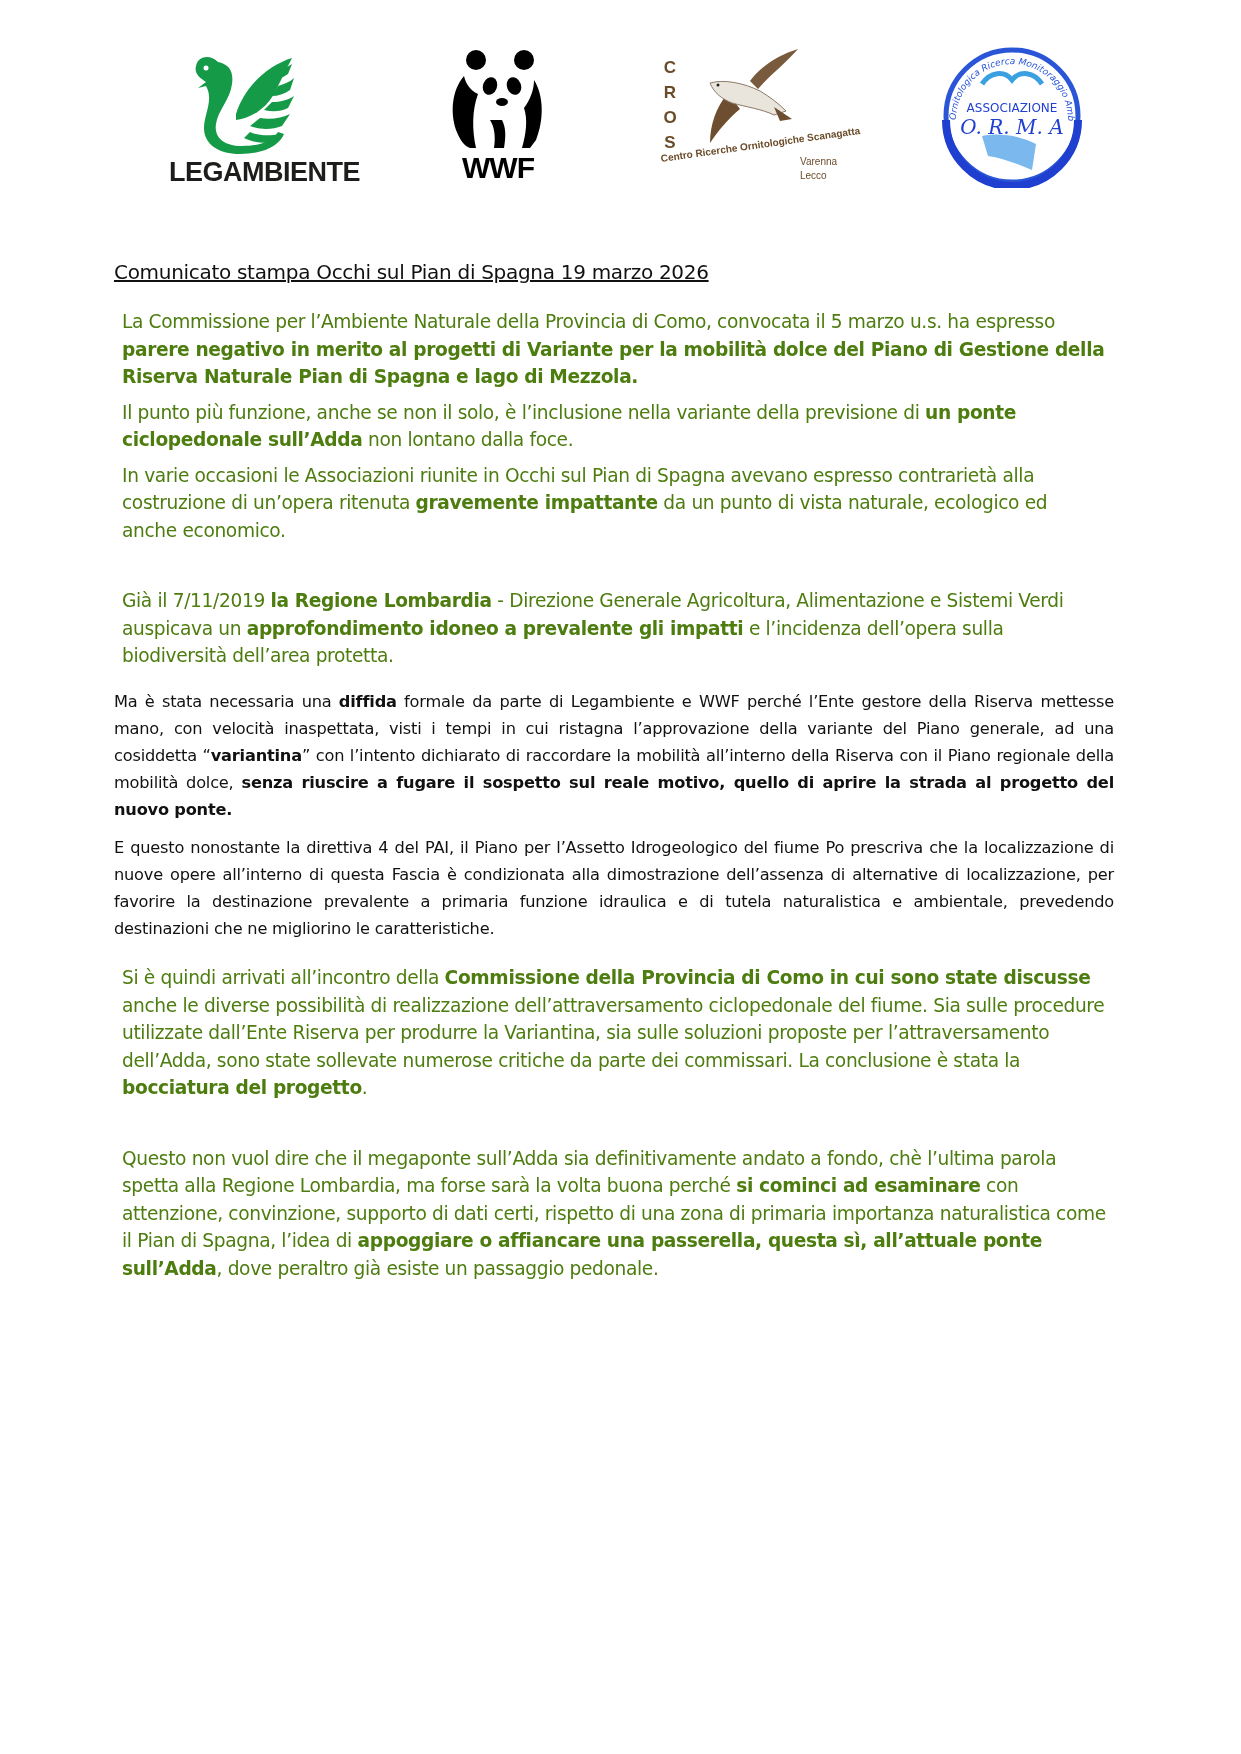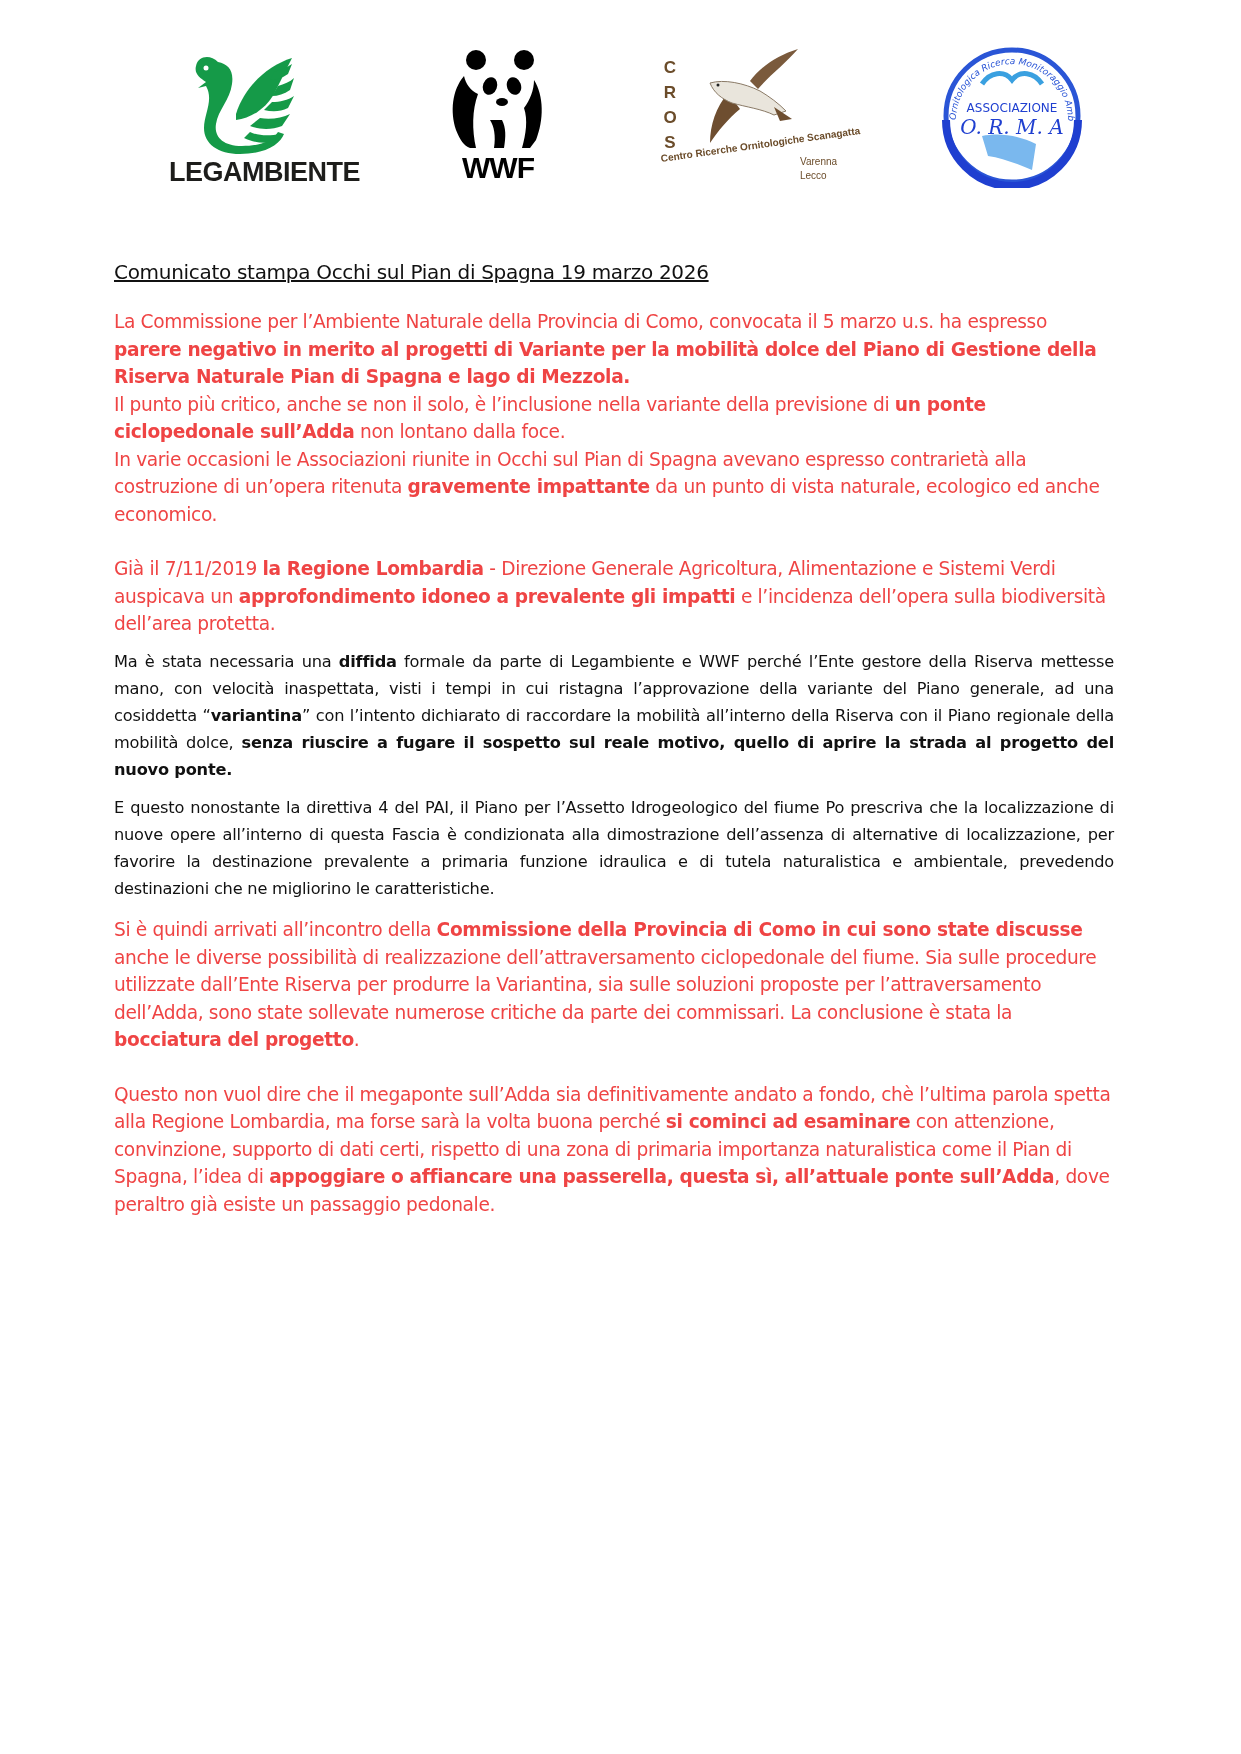--- a/index.html
+++ b/index.html
@@ -20,22 +20,22 @@
   .cros-letters { position: absolute; left: 2px; top: 10px; font-family: "Liberation Sans", sans-serif;
                   font-weight: bold; font-size: 17px; color: #6b4c2a; line-height: 25px; width: 16px; text-align: center; }
   .cros-sub { position: absolute; left: 0; top: 108px; font-size: 10px; font-weight: bold; color: #6b4c2a;
               transform: rotate(-8deg); transform-origin: left top; white-space: nowrap; }
   .cros-place { position: absolute; left: 140px; top: 110px; font-size: 10px; font-weight: normal;
                 color: #6b4c2a; line-height: 14px; text-align: left; }
 
   .doc { position: absolute; left: 114px; top: 258px; width: 1000px; }
   .title { font-family: "DejaVu Sans", sans-serif; font-size: 20px; text-decoration: underline;
            margin: 0 0 22px 0; line-height: 28px; color: #111; letter-spacing: -0.3px; }
-  .p { font-family: "DejaVu Sans", sans-serif; font-size: 18.6px; line-height: 27.5px; margin: 0;
-       color: #ef4444; letter-spacing: -0.35px; }
+  .p { font-family: "DejaVu Sans", sans-serif; font-size: 18.6px; line-height: 27.5px; margin: 8px;
+       color: #4d7c0f; letter-spacing: -0.35px; }
   .p b { font-weight: bold; }
   .small { font-family: "DejaVu Sans", sans-serif; font-size: 16.2px; line-height: 27.2px; margin: 0;
            text-align: justify; color: #111; letter-spacing: -0.2px; }
   .gap-l { height: 27px; }
   .gap-s { height: 10px; }
   .gap-m { height: 14px; }
 </style>
 </head>
 <body>
 
@@ -110,21 +110,21 @@
   </div>
 </div>
 
 <div class="doc">
   <div class="title">Comunicato stampa Occhi sul Pian di Spagna 19 marzo 2026</div>
 
   <p class="p">
     <span>La Commissione per l’Ambiente Naturale della Provincia di Como, convocata il 5 marzo u.s. ha espresso </span><b>parere negativo in merito al progetti di Variante per la mobilità dolce del Piano di Gestione della Riserva Naturale Pian di Spagna e lago di Mezzola.</b>
   </p>
   <p class="p">
-    <span>Il punto più critico, anche se non il solo, è l’inclusione nella variante della previsione di </span><b>un ponte ciclopedonale sull’Adda</b><span> non lontano dalla foce.</span>
+    <span>Il punto più funzione, anche se non il solo, è l’inclusione nella variante della previsione di </span><b>un ponte ciclopedonale sull’Adda</b><span> non lontano dalla foce.</span>
   </p>
   <p class="p">
     <span>In varie occasioni le Associazioni riunite in Occhi sul Pian di Spagna avevano espresso contrarietà alla costruzione di un’opera ritenuta </span><b>gravemente impattante</b><span> da un punto di vista naturale, ecologico ed anche economico.</span>
   </p>
 
   <div class="gap-l"></div>
 
   <p class="p">
     <span>Già il 7/11/2019 </span><b>la Regione Lombardia</b><span> - Direzione Generale Agricoltura, Alimentazione e Sistemi Verdi auspicava un </span><b>approfondimento idoneo a prevalente gli impatti</b><span> e l’incidenza dell’opera sulla biodiversità dell’area protetta.</span>
   </p>

